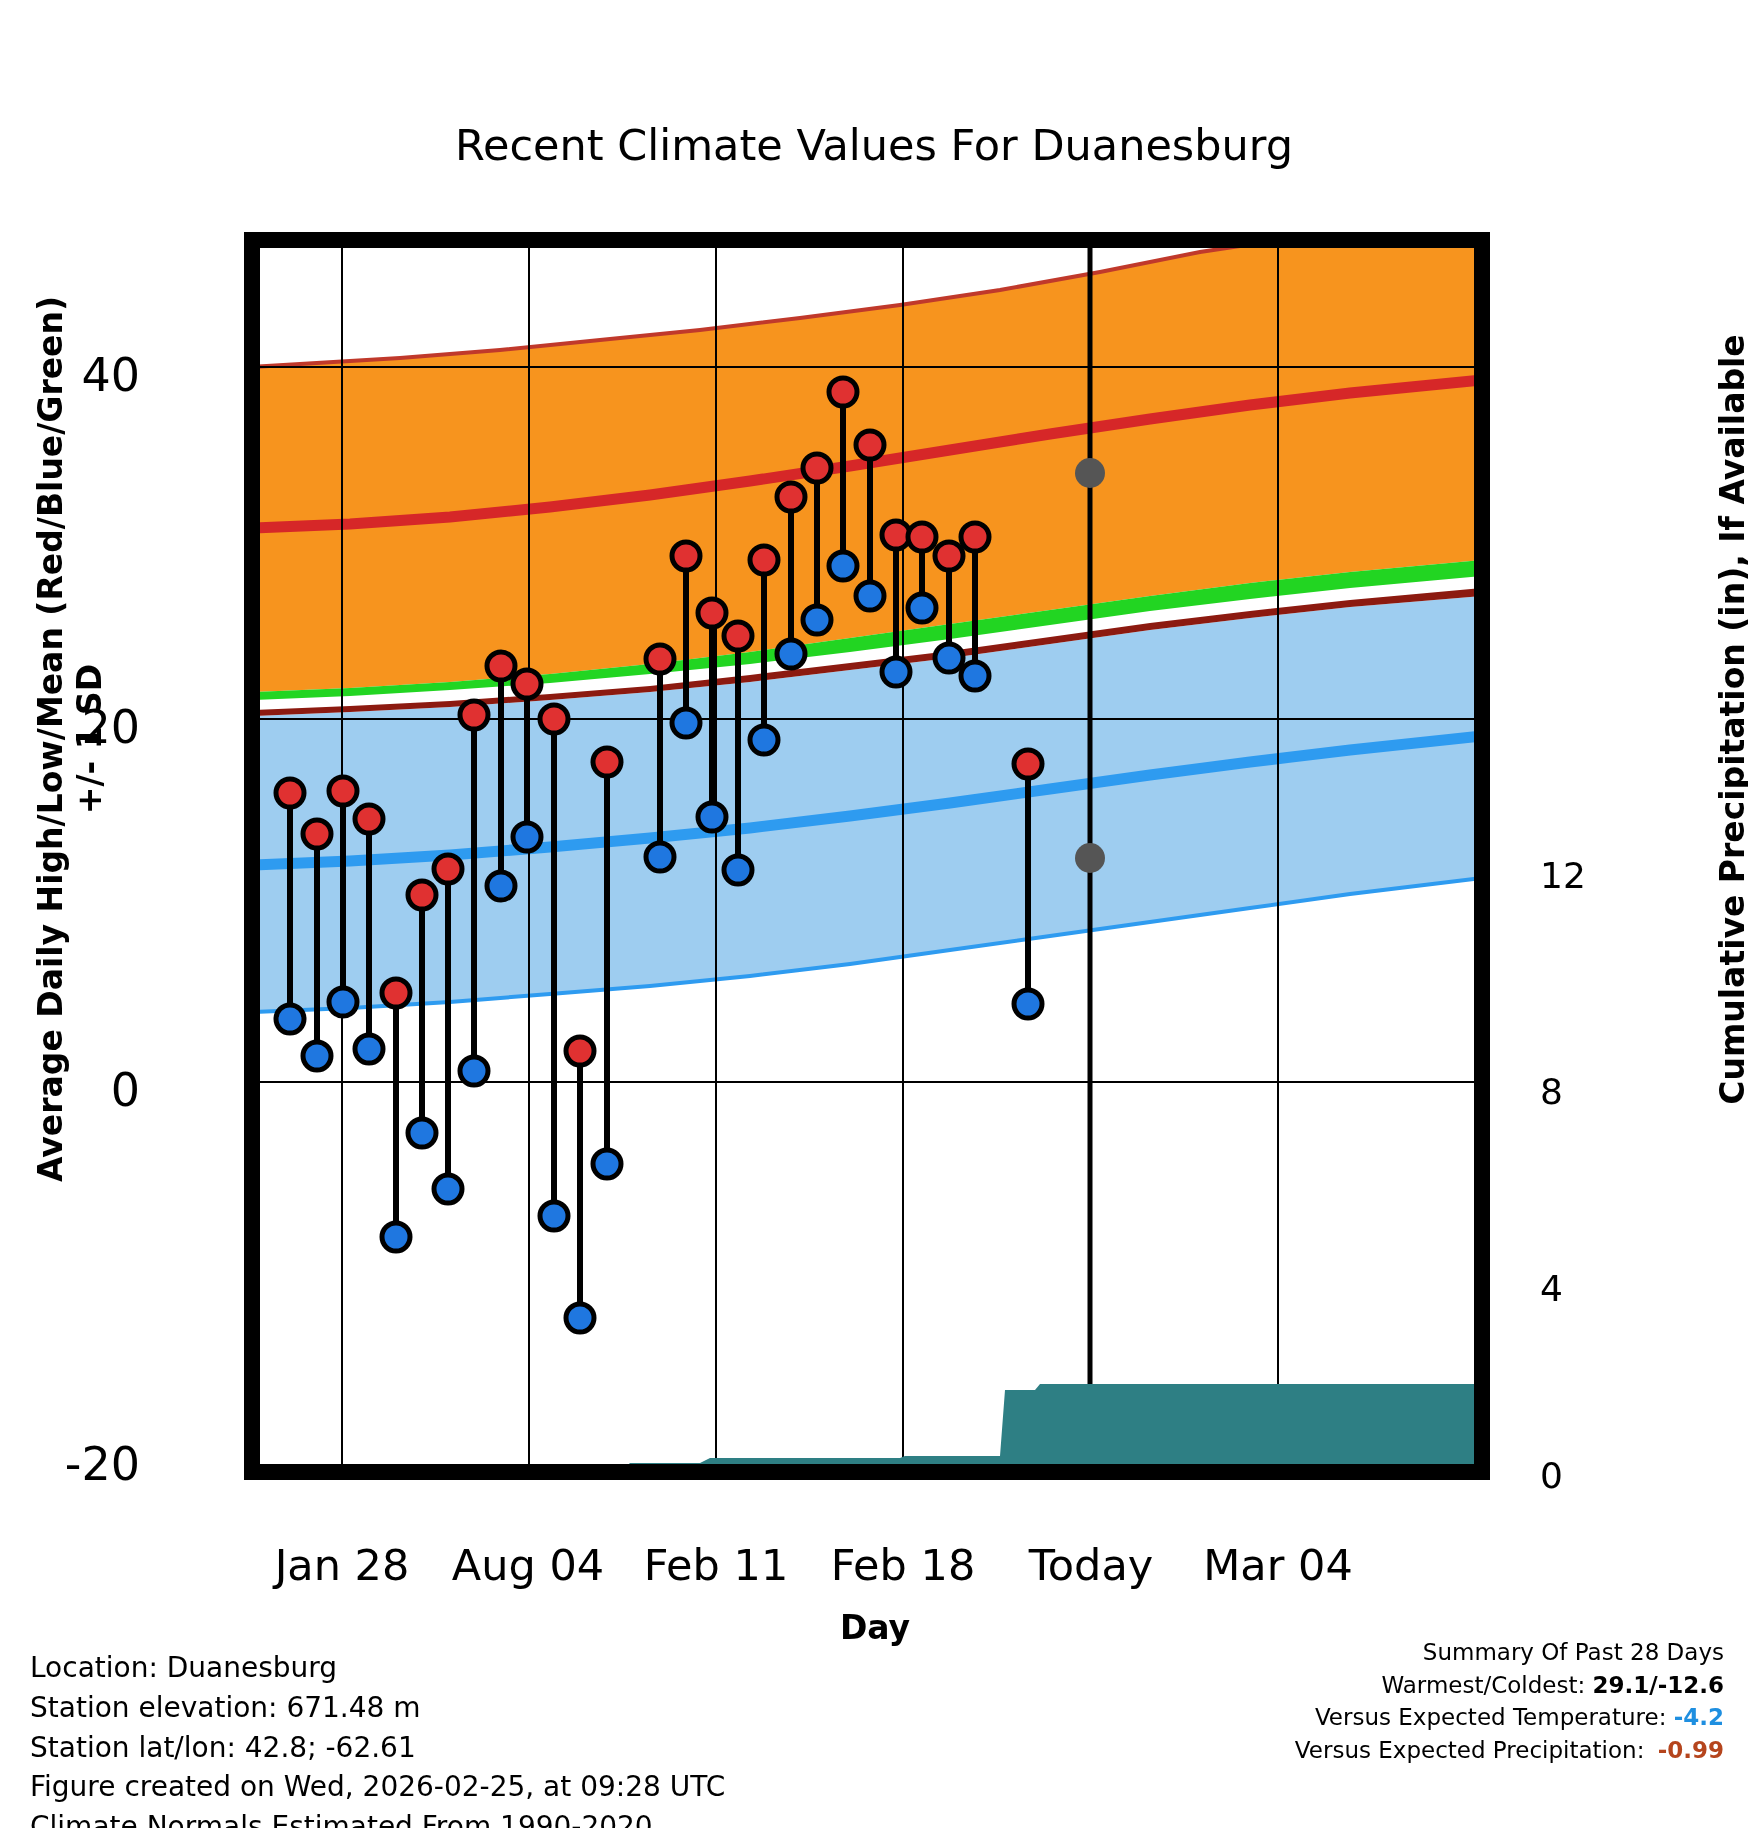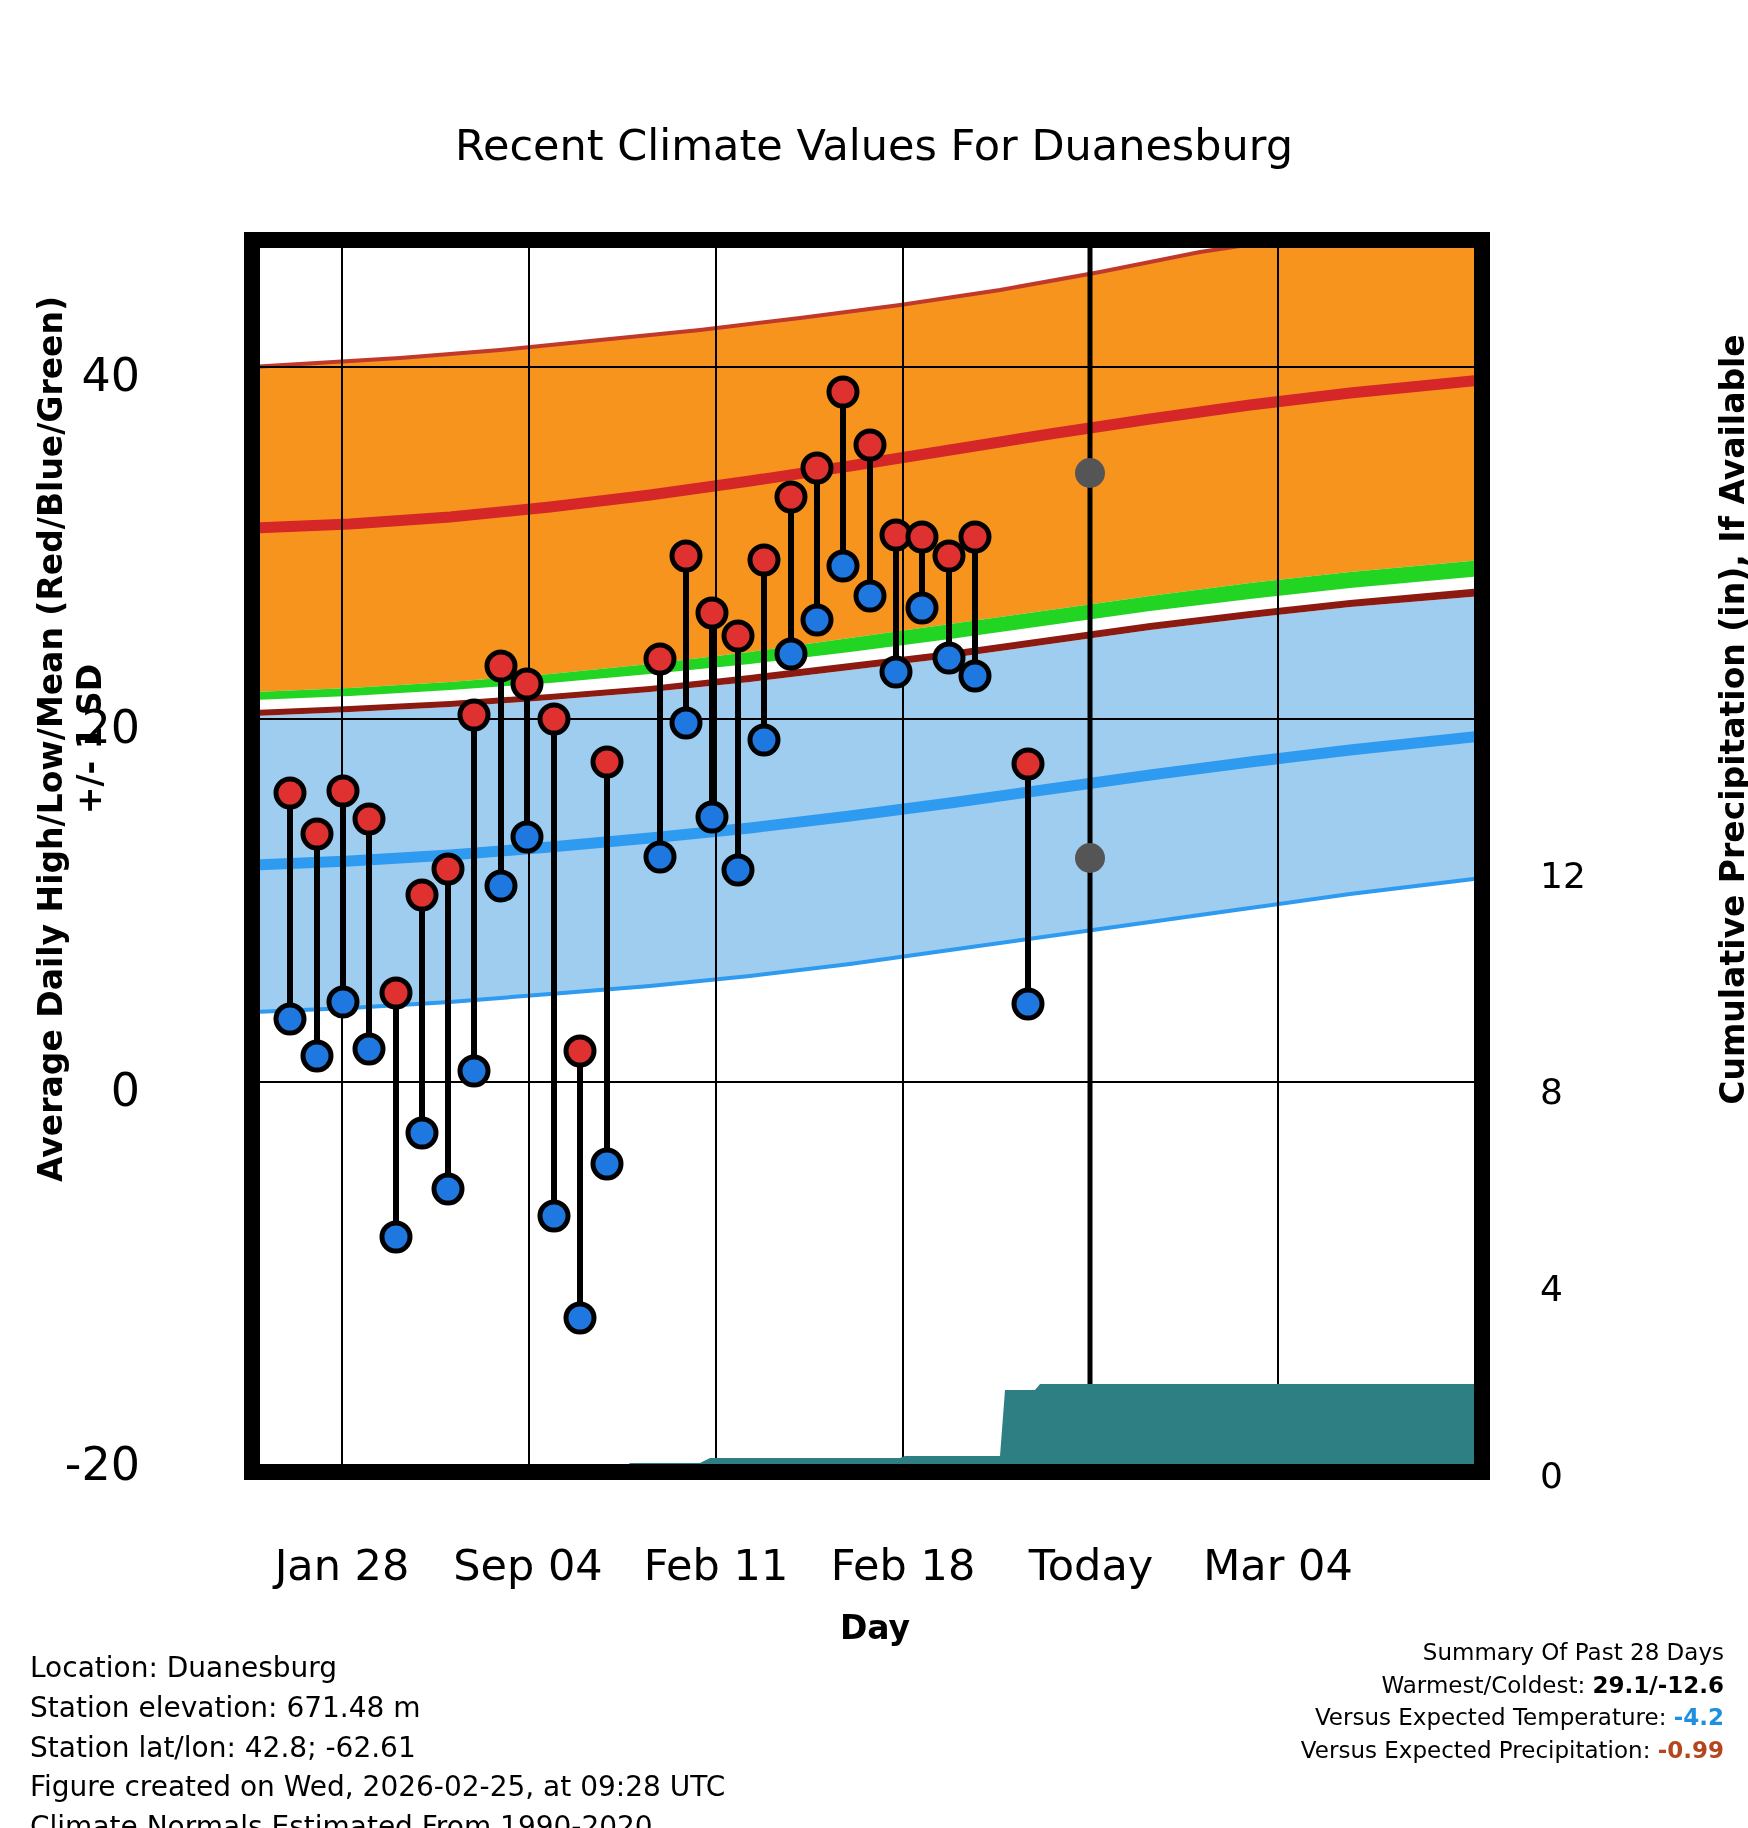--- a/index.html
+++ b/index.html
@@ -46,21 +46,21 @@
   }
   .footer-left{
     position:absolute;left:30px;top:1648px;font-size:28px;line-height:1.42;
   }
   .footer-right{
     position:absolute;right:24px;top:1636px;text-align:right;font-size:23px;line-height:1.42;
   }
   .fr-row{white-space:nowrap;}
   .bold{font-weight:bold;}
   .blue{color:#1f8fe0;font-weight:bold;}
-  .brown{color:#b5451d;font-weight:bold;}
+  .brown{color:#b5451d;font-weight:bold;margin-left:6px;}
 </style>
 </head>
 <body>
 
 <div class="title">Recent Climate Values For Duanesburg</div>
 
 <div class="ylabel-left">Average Daily High/Low/Mean (Red/Blue/Green) +/- 1 SD</div>
 <div class="ylabel-right">Cumulative Precipitation (in), If Available</div>
 <div class="xlabel">Day</div>
 
@@ -68,21 +68,21 @@
 <div class="tick-y-left" style="left:0px;top:700px;">20</div>
 <div class="tick-y-left" style="left:0px;top:1063px;">0</div>
 <div class="tick-y-left" style="left:0px;top:1437px;">-20</div>
 
 <div class="tick-y-right" style="left:1540px;top:855px;">12</div>
 <div class="tick-y-right" style="left:1540px;top:1071px;">8</div>
 <div class="tick-y-right" style="left:1540px;top:1268px;">4</div>
 <div class="tick-y-right" style="left:1540px;top:1455px;">0</div>
 
 <div class="tick-x" style="left:232px;top:1540px;">Jan 28</div>
-<div class="tick-x" style="left:418px;top:1540px;">Sep 04</div>
+<div class="tick-x" style="left:418px;top:1540px;">Aug 04</div>
 <div class="tick-x" style="left:606px;top:1540px;">Feb 11</div>
 <div class="tick-x" style="left:793px;top:1540px;">Feb 18</div>
 <div class="tick-x" style="left:981px;top:1540px;">Today</div>
 <div class="tick-x" style="left:1168px;top:1540px;">Mar 04</div>
 
 <div class="annot" style="left:1196px;top:355px;">
   <div>1 SD:</div>
   <div>±10.7°F</div>
 </div>
 <div class="annot" style="left:1208px;top:480px;">

